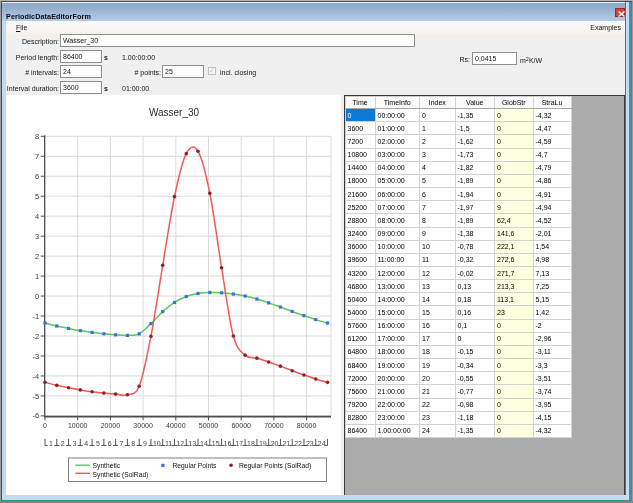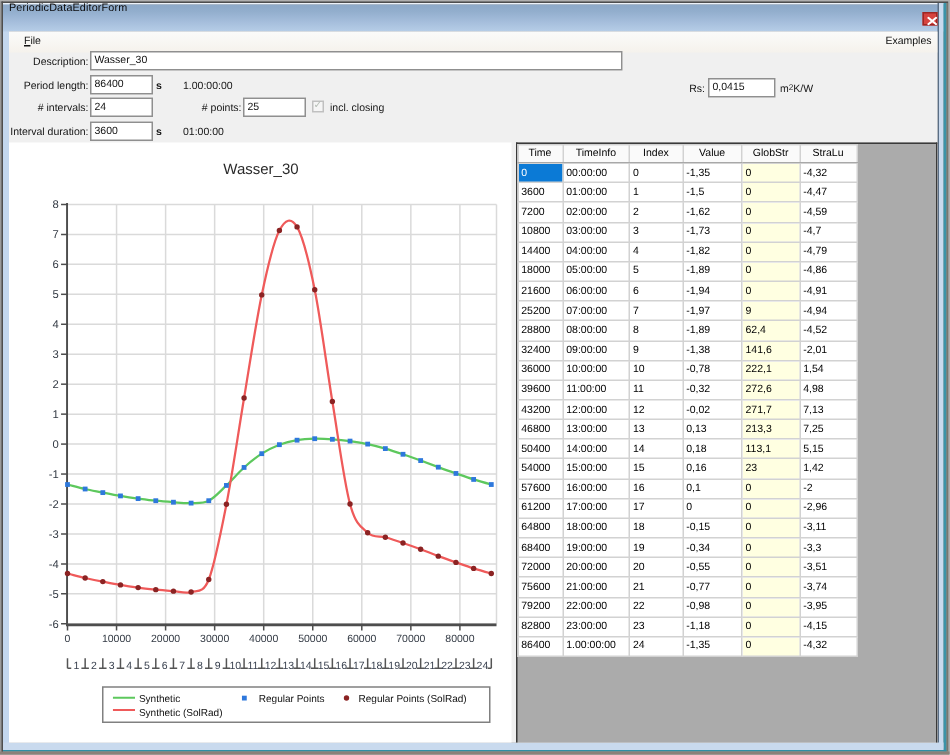--- a/index.html
+++ b/index.html
@@ -4,21 +4,21 @@
 *{margin:0;padding:0;box-sizing:border-box;}
 html,body{width:633px;height:503px;overflow:hidden;font-family:"Liberation Sans",sans-serif;background:#9a9a9a;}
 div{position:absolute;}
 #topedge1{left:0;top:0;width:633px;height:1px;background:#b0b0b0;}
 #topedge2{left:1px;top:1px;width:631px;height:1px;background:#4e4e4e;}
 #leftedge1{left:0;top:1px;width:1px;height:500px;background:#9a9a9a;}
 #leftedge2{left:1px;top:1px;width:1px;height:501px;background:#4e4e4e;}
 #blueL{left:2px;top:2px;width:4px;height:495px;background:#c3d7ee;}
 #whiteTop{left:2px;top:2px;width:628px;height:1px;background:#edf3fa;}
 #titlebar{left:2px;top:3px;width:628px;height:18px;background:linear-gradient(#8da9c8 0%,#92aecd 25%,#a3bcda 60%,#b6cde7 100%);}
-#titletext{left:6px;top:0;font-size:7.2px;color:#0a0a0c;letter-spacing:0.1px;position:absolute;}
+#titletext{left:6px;top:12px;font-size:7.2px;color:#0a0a0c;letter-spacing:0.1px;position:absolute;font-weight:bold;}
 #closebtn{left:615px;top:8px;width:10px;height:9px;background:#d6433f;border:1px solid #9d2724;position:absolute;}
 #closebtn svg{position:absolute;left:1.5px;top:1.5px;}
 #rightD{left:625px;top:2px;width:1.3px;height:495px;background:#5a6e85;}
 #rightB{left:626.3px;top:2px;width:2.7px;height:497px;background:#c9daee;}
 #rightT{left:629px;top:2px;width:2px;height:499px;background:#3a93a8;}
 #rightE{left:631px;top:2px;width:1px;height:499px;background:#77776f;}
 #botB{left:2px;top:495px;width:627px;height:4.5px;background:#c9daee;}
 #botT{left:2px;top:499.5px;width:629px;height:1.8px;background:#2e8fa4;}
 #botE{left:0px;top:501.3px;width:633px;height:1.7px;background:#8b8179;}
 #client{left:6px;top:21px;width:619px;height:474px;background:#f0f0f0;overflow:hidden;}

